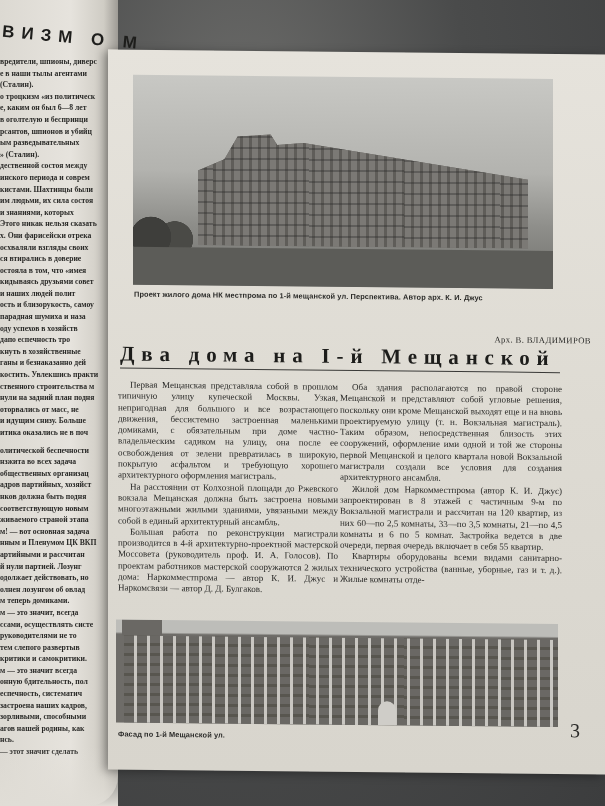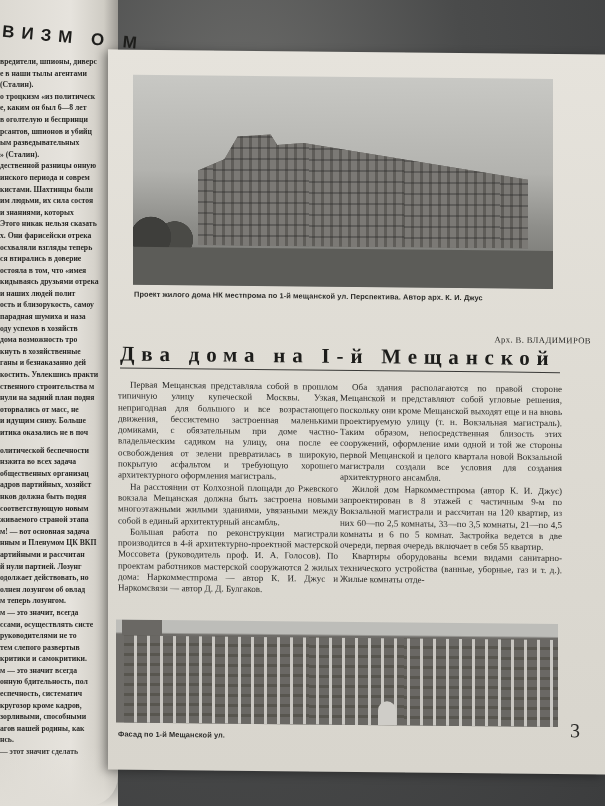--- a/index.html
+++ b/index.html
@@ -62,36 +62,36 @@
   <div class="ltext" id="ltext">
       <div>вредители, шпионы, диверс</div>
       <div>е в наши тылы агентами</div>
       <div>(Сталин).</div>
       <div>о троцкизм «из политическ</div>
       <div>е, каким он был 6—8 лет</div>
       <div>в оголтелую и беспринци</div>
       <div>рсантов, шпионов и убийц</div>
       <div>ым разведывательных</div>
       <div>» (Сталин).</div>
-      <div>дественной разницы онную</div>
+      <div>дественной состоя между</div>
       <div>инского периода и соврем</div>
       <div>кистами. Шахтинцы были</div>
       <div>им людьми, их сила состоя</div>
       <div>и знаниями, которых</div>
       <div>Этого никак нельзя сказать</div>
       <div>х. Они фарисейски отрека</div>
-      <div>осхваляли взгляды теперь</div>
+      <div>осхваляли взгляды своих</div>
       <div>ся втирались в доверие</div>
       <div>остояла в том, что «имея</div>
-      <div>кидываясь друзьями отрека</div>
+      <div>кидываясь друзьями совет</div>
       <div>и наших людей полит</div>
       <div>ость и близорукость, самоу</div>
       <div>парадная шумиха и наза</div>
       <div>оду успехов в хозяйств</div>
-      <div>дома возможность тро</div>
+      <div>дапо еспечность тро</div>
       <div>кнуть в хозяйственные</div>
       <div>ганы и безнаказанно дей</div>
       <div>костить. Увлекшись практи</div>
       <div>ственного строительства м</div>
       <div>нули на задний план подня</div>
       <div>оторвались от масс, не</div>
       <div>и идущим снизу. Больше</div>
       <div>итика оказались не в поч</div>
       <div style="height: 6px;"></div>
       <div>олитической беспечности</div>
@@ -100,30 +100,30 @@
       <div>адров партийных, хозяйст</div>
       <div>нков должна быть подня</div>
       <div>соответствующую новым</div>
       <div>живаемого страной этапа</div>
       <div>м! — вот основная задача</div>
       <div>нным и Пленумом ЦК ВКП</div>
       <div>артийными и рассчитан</div>
       <div>й нули партией. Лозунг</div>
       <div>одолжает действовать, но</div>
       <div>олнен лозунгом об овлад</div>
-      <div>м теперь лозунгом.</div>
+      <div>м теперь домиками.</div>
       <div>м — это значит, всегда</div>
       <div>ссами, осуществлять систе</div>
       <div>руководителями не то</div>
       <div>тем слепого развертыв</div>
       <div>критики и самокритики.</div>
       <div>м — это значит всегда</div>
       <div>онную бдительность, пол</div>
       <div>еспечность, систематич</div>
-      <div>кругозор кроме кадров,</div>
+      <div>застроена наших кадров,</div>
       <div>зорливыми, способными</div>
       <div>агов нашей родины, как</div>
       <div>нсь.</div>
       <div>— этот значит сделать</div>
     </div>
   <div class="lbottom"></div>
 </div>
 
 <div class="page">
   <div class="photo photo1">

